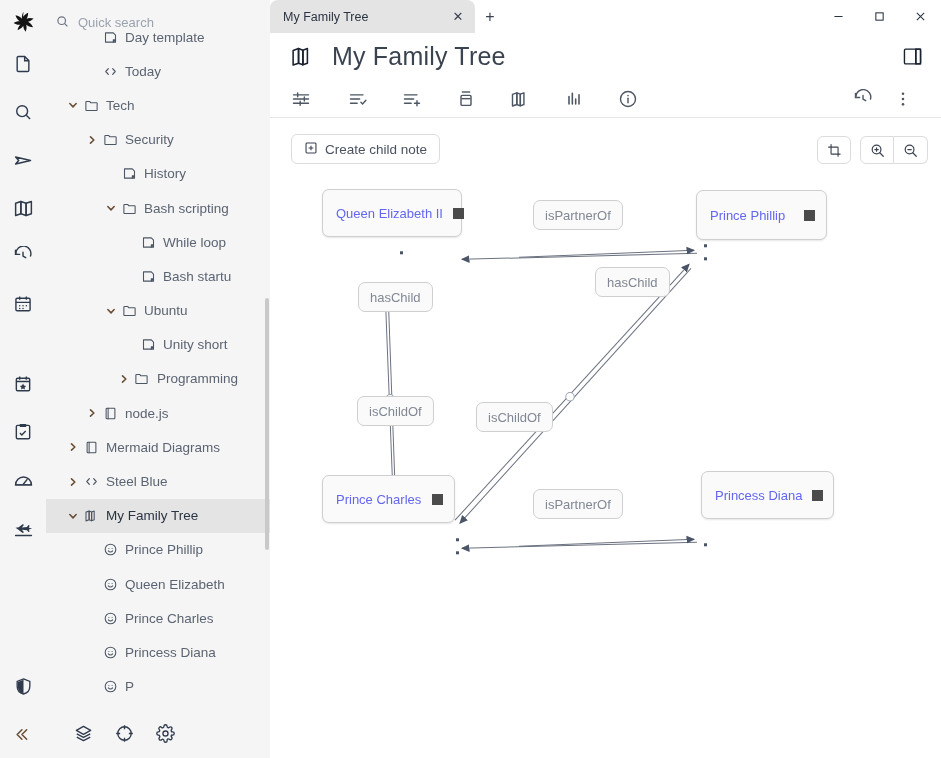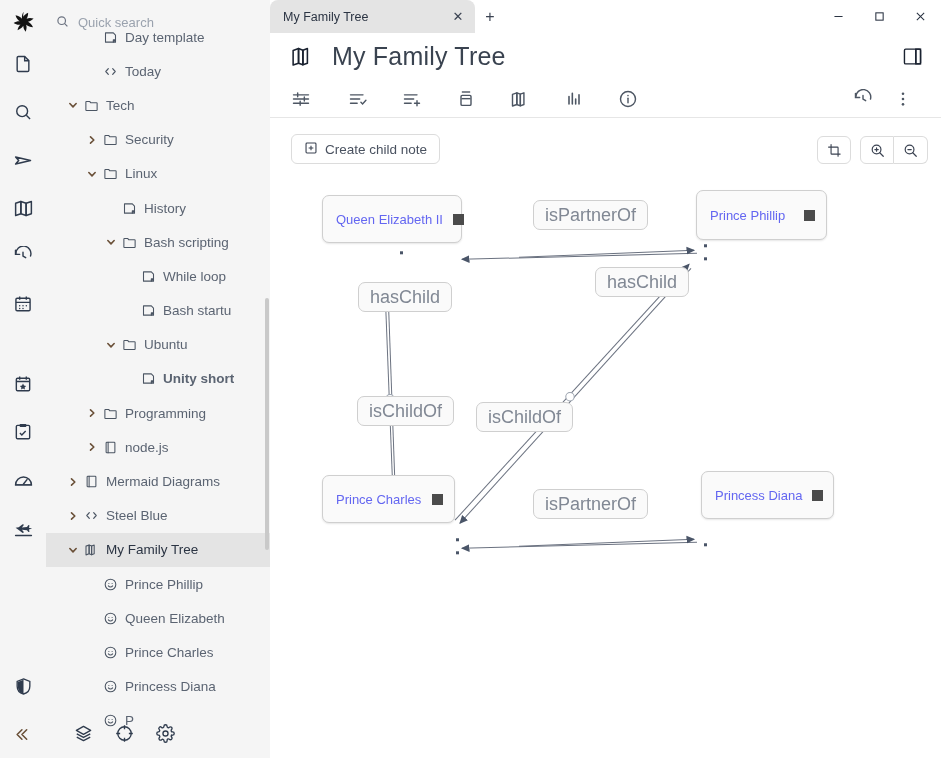--- a/index.html
+++ b/index.html
@@ -117,21 +117,21 @@
     position: absolute; background: #fafafa; border: 1px solid #cfcfcf; border-radius: 7px;
     box-shadow: 0 1px 2px rgba(0,0,0,.10);
     display: flex; align-items: center; justify-content: space-between;
     padding: 0 11px 0 13px; cursor: pointer;
   }
   .gnode-label { font-size: 13px; color: #6366f1; white-space: nowrap; }
   .gnode-badge { width: 11px; height: 11px; background: #4b4b4b; margin-left: 10px; flex: 0 0 11px; }
   .elabel {
     position: absolute; background: #fafafa; border: 1px solid #cfcfcf; border-radius: 7px;
     height: 30px; display: flex; align-items: center; justify-content: center;
-    padding: 0 11px; font-size: 18px; color: #818894; white-space: nowrap; cursor: pointer;
+    padding: 0 11px; font-size: 13px; color: #818894; white-space: nowrap; cursor: pointer;
   }
   svg.edges { position: absolute; left: 0; top: 0; width: 100%; height: 100%; }
 </style>
 </head>
 <body>
 
 <div id="app">
 
   <div class="rail">
     <div class="rail-logo">
@@ -275,33 +275,20 @@
               <path d="M4.2 2.2L8.2 6l-4 3.8"></path>
             </svg>
           </span>
           <span class="tree-ico">
             <svg width="15" height="15" viewBox="0 0 24 24" fill="none" stroke="#4b5563" stroke-width="1.7" stroke-linejoin="round" stroke-linecap="round">
               <path d="M3 19V6.5a1 1 0 011-1h5l1.6 2H20a1 1 0 011 1V19a1 1 0 01-1 1H4a1 1 0 01-1-1z"></path>
             </svg>
           </span>
           <span class="tree-label">Security</span>
         </div>
-        <div class="tree-row" style="padding-left: 38px;">
-          <span class="twisty">
-            <svg width="10" height="10" viewBox="0 0 12 12" fill="none" stroke="#6a5038" stroke-width="1.9" stroke-linecap="round" stroke-linejoin="round">
-              <path d="M2.2 4.2L6 8.2l3.8-4"></path>
-            </svg>
-          </span>
-          <span class="tree-ico">
-            <svg width="15" height="15" viewBox="0 0 24 24" fill="none" stroke="#4b5563" stroke-width="1.7" stroke-linejoin="round" stroke-linecap="round">
-              <path d="M3 19V6.5a1 1 0 011-1h5l1.6 2H20a1 1 0 011 1V19a1 1 0 01-1 1H4a1 1 0 01-1-1z"></path>
-            </svg>
-          </span>
-          <span class="tree-label">Linux</span>
-        </div>
         <div class="tree-row" style="padding-left: 57px;">
           <span class="twisty"></span>
           <span class="tree-ico">
             <svg width="15" height="15" viewBox="0 0 24 24" fill="none" stroke="#4b5563" stroke-width="1.7" stroke-linejoin="round" stroke-linecap="round">
               <path d="M4 4.6h12.5L20 8.2V19.4H4z"></path>
               <path d="M16.5 19.4l3.5-3.6h-3.5z" fill="#4b5563"></path>
             </svg>
           </span>
           <span class="tree-label">History</span>
         </div>
@@ -344,31 +331,31 @@
               <path d="M2.2 4.2L6 8.2l3.8-4"></path>
             </svg>
           </span>
           <span class="tree-ico">
             <svg width="15" height="15" viewBox="0 0 24 24" fill="none" stroke="#4b5563" stroke-width="1.7" stroke-linejoin="round" stroke-linecap="round">
               <path d="M3 19V6.5a1 1 0 011-1h5l1.6 2H20a1 1 0 011 1V19a1 1 0 01-1 1H4a1 1 0 01-1-1z"></path>
             </svg>
           </span>
           <span class="tree-label">Ubuntu</span>
         </div>
-        <div class="tree-row" style="padding-left: 76px; font-weight: bold;">
+        <div class="tree-row" style="padding-left: 76px;">
           <span class="twisty"></span>
           <span class="tree-ico">
             <svg width="15" height="15" viewBox="0 0 24 24" fill="none" stroke="#4b5563" stroke-width="1.7" stroke-linejoin="round" stroke-linecap="round">
               <path d="M4 4.6h12.5L20 8.2V19.4H4z"></path>
               <path d="M16.5 19.4l3.5-3.6h-3.5z" fill="#4b5563"></path>
             </svg>
           </span>
           <span class="tree-label">Unity short</span>
         </div>
-        <div class="tree-row" style="padding-left: 38px;">
+        <div class="tree-row" style="padding-left: 38px; justify-content: center;">
           <span class="twisty">
             <svg width="10" height="10" viewBox="0 0 12 12" fill="none" stroke="#6a5038" stroke-width="1.9" stroke-linecap="round" stroke-linejoin="round">
               <path d="M4.2 2.2L8.2 6l-4 3.8"></path>
             </svg>
           </span>
           <span class="tree-ico">
             <svg width="15" height="15" viewBox="0 0 24 24" fill="none" stroke="#4b5563" stroke-width="1.7" stroke-linejoin="round" stroke-linecap="round">
               <path d="M3 19V6.5a1 1 0 011-1h5l1.6 2H20a1 1 0 011 1V19a1 1 0 01-1 1H4a1 1 0 01-1-1z"></path>
             </svg>
           </span>
@@ -692,21 +679,21 @@
           <rect x="120" y="120" width="3" height="3"></rect>
           <rect x="434" y="80" width="3" height="3"></rect>
           <rect x="434" y="93" width="3" height="3"></rect>
           <rect x="186" y="373" width="3" height="3"></rect>
           <rect x="186" y="386" width="3" height="3"></rect>
           <rect x="122" y="350" width="3" height="3"></rect>
           <rect x="434" y="378" width="3" height="3"></rect>
         </g>
       </svg>
       <div id="nodes">
-          <div class="gnode" style="left: 52px; top: 31px; width: 140px; height: 48px;">
+          <div class="gnode" style="left: 52px; top: 25px; width: 140px; height: 48px;">
             <span class="gnode-label">Queen Elizabeth II</span>
             <span class="gnode-badge"></span>
           </div>
           <div class="gnode" style="left: 426px; top: 26px; width: 131px; height: 50px;">
             <span class="gnode-label">Prince Phillip</span>
             <span class="gnode-badge"></span>
           </div>
           <div class="gnode" style="left: 52px; top: 311px; width: 133px; height: 48px;">
             <span class="gnode-label">Prince Charles</span>
             <span class="gnode-badge"></span>

